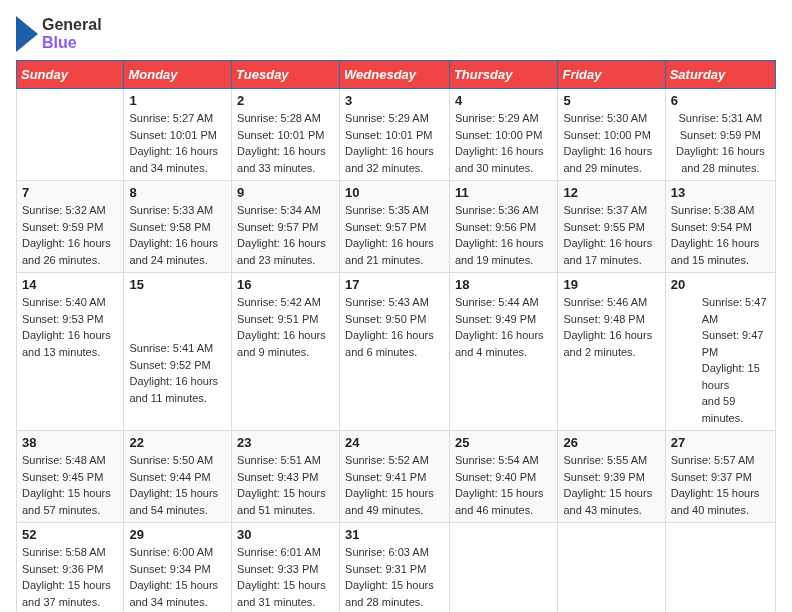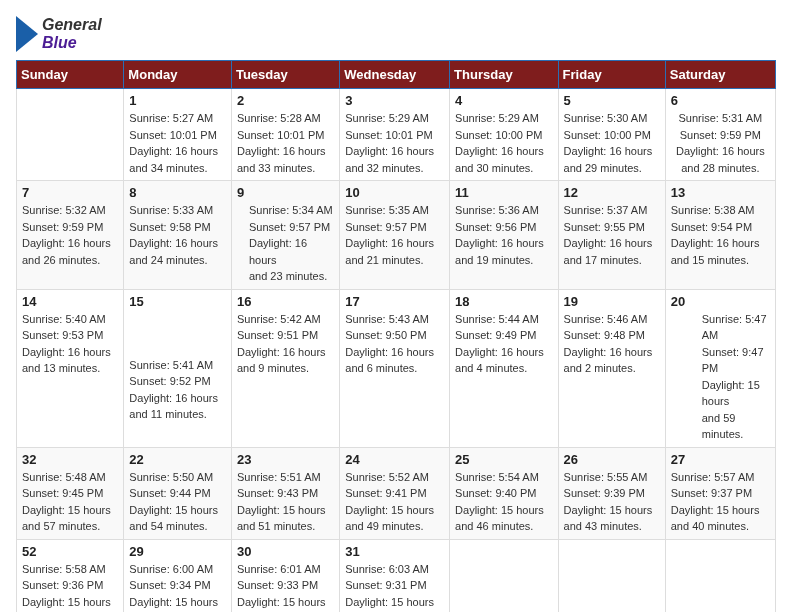--- a/index.html
+++ b/index.html
@@ -32,22 +32,23 @@
     .location-title {
       font-size: 16px;
       color: #333;
     }
     table {
       width: 100%;
       border-collapse: collapse;
       font-size: 11px;
     }
     thead tr {
-      background-color: #7f1d1d;
+      background-color: #ef4444;
       color: white;
+      font-style: italic;
     }
     thead th {
       padding: 6px 4px;
       text-align: left;
       font-size: 13px;
       font-weight: bold;
       border: 1px solid #2a6eb5;
     }
     tbody tr {
       border-bottom: 1px solid #ccc;
@@ -74,27 +75,27 @@
       background-color: #f9f9f9;
     }
     .empty-cell {
       background: #fff;
     }
   </style>
 </head>
 <body>
 
 <div class="header-area">
-  <div class="logo" style="display: flex; align-items: center; gap: 4px; font-style: italic;">
+  <div class="logo" style="display: flex; align-items: center; gap: 4px;">
       <svg width="22" height="36" viewBox="0 0 22 36">
         <polygon points="0,0 22,18 0,36" fill="#1a5fa8"></polygon>
       </svg>
       <div style="display: flex; flex-direction: column;">
         <span style="font-size: 16px; font-weight: bold; color: rgb(51, 51, 51);">General</span>
-        <span style="font-size: 16px; font-weight: bold; color: #4c1d95;">Blue</span>
+        <span style="font-size: 16px; font-weight: bold; color: #8b5cf6;">Blue</span>
       </div>
     </div>
   <div class="title-area">
     <div class="month-title"></div>
     <div class="location-title"></div>
   </div>
 </div>
 
 <table>
   <thead>
@@ -164,21 +165,21 @@
         </td>
         <td>
           <div class="day-number">8</div>
           <div class="day-info" style="white-space: pre-line;">Sunrise: 5:33 AM
 Sunset: 9:58 PM
 Daylight: 16 hours
 and 24 minutes.</div>
         </td>
         <td>
           <div class="day-number">9</div>
-          <div class="day-info" style="white-space: pre-line; margin-left: 12px;">Sunrise: 5:34 AM
+          <div class="day-info" style="white-space: pre-line;">Sunrise: 5:34 AM
 Sunset: 9:57 PM
 Daylight: 16 hours
 and 23 minutes.</div>
         </td>
         <td>
           <div class="day-number">10</div>
           <div class="day-info" style="white-space: pre-line;">Sunrise: 5:35 AM
 Sunset: 9:57 PM
 Daylight: 16 hours
 and 21 minutes.</div>
@@ -251,21 +252,21 @@
         <td>
           <div class="day-number">20</div>
           <div class="day-info" style="white-space: pre-line; margin-left: 31px;">Sunrise: 5:47 AM
 Sunset: 9:47 PM
 Daylight: 15 hours
 and 59 minutes.</div>
         </td>
       </tr>
       <tr>
         <td>
-          <div class="day-number">32</div>
+          <div class="day-number">38</div>
           <div class="day-info" style="white-space: pre-line;">Sunrise: 5:48 AM
 Sunset: 9:45 PM
 Daylight: 15 hours
 and 57 minutes.</div>
         </td>
         <td>
           <div class="day-number">22</div>
           <div class="day-info" style="white-space: pre-line;">Sunrise: 5:50 AM
 Sunset: 9:44 PM
 Daylight: 15 hours

